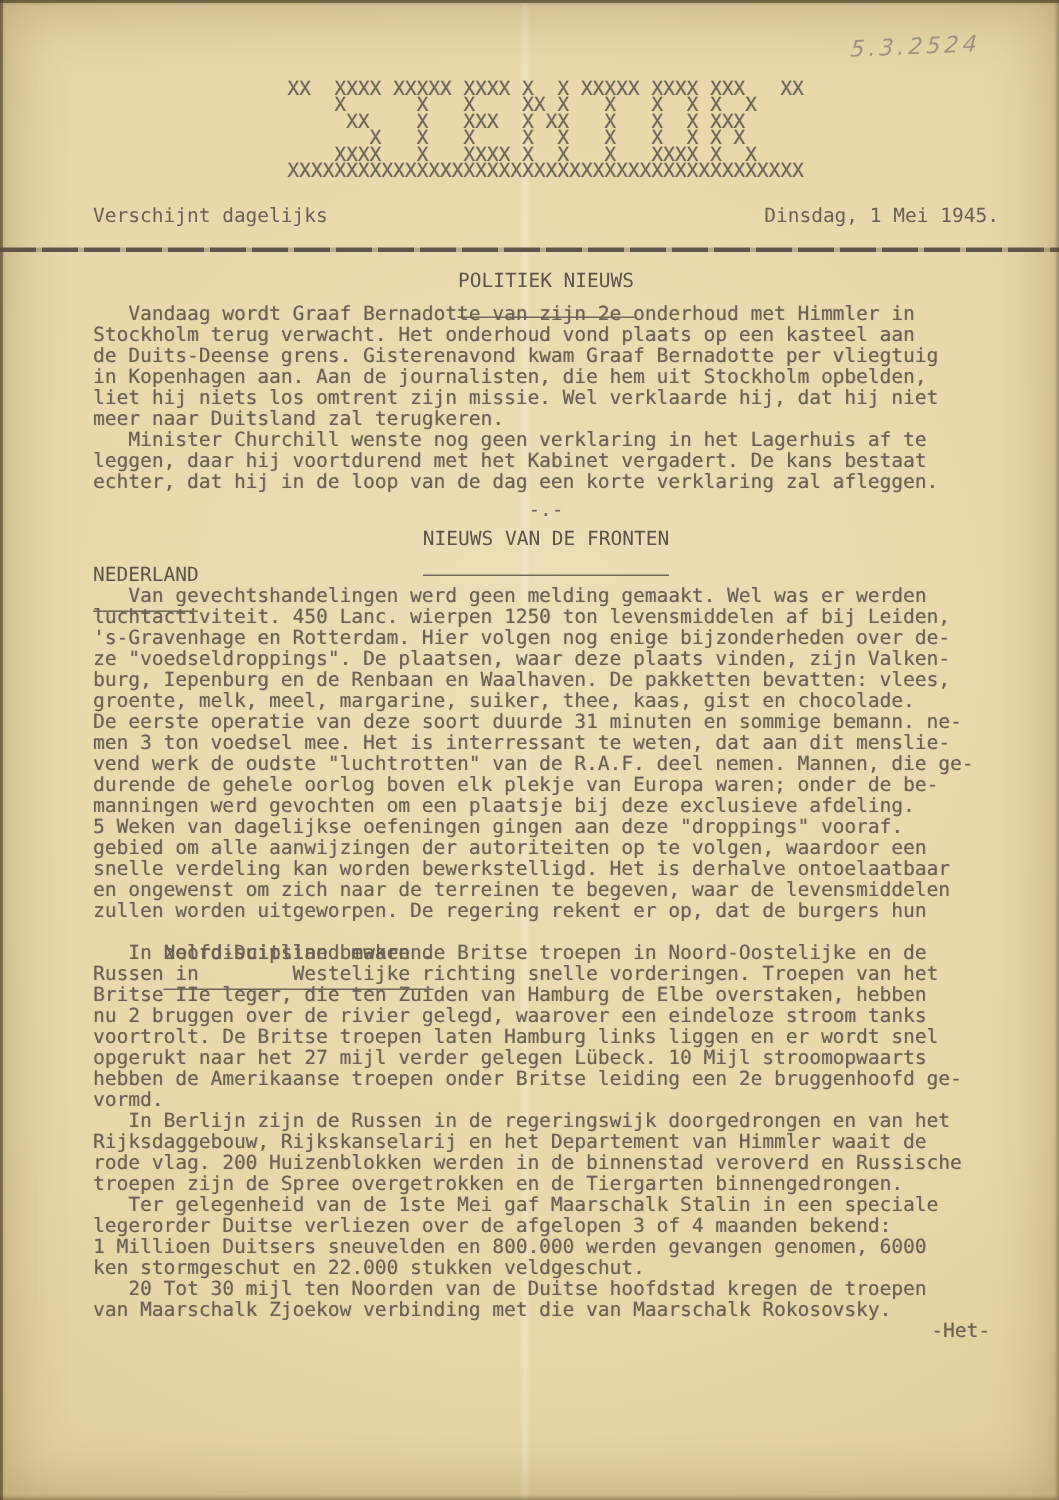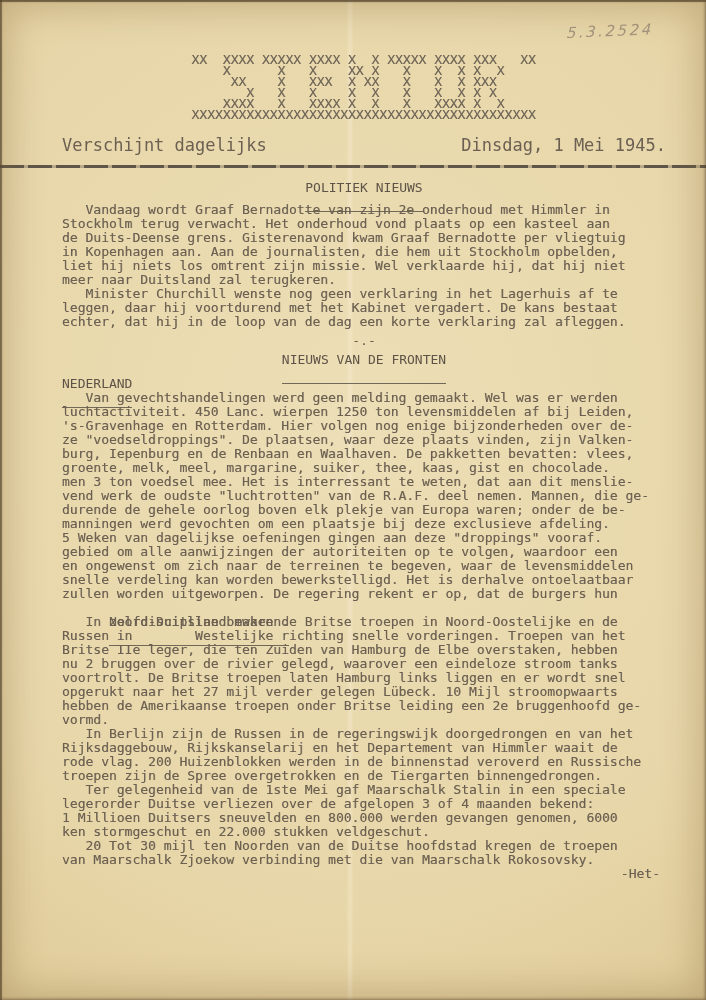--- a/index.html
+++ b/index.html
@@ -24,21 +24,21 @@
   .annotation{
     position:absolute;top:22px;right:52px;
     font-family:"DejaVu Sans",sans-serif;font-style:italic;
     font-size:15px;letter-spacing:2.5px;color:#a3947e;
     transform:rotate(-2.5deg) skewX(-6deg);
   }
   .logo{margin:54px auto 0;width:345px;color:#6f6557;
         text-shadow:0.4px 0.4px 0.6px rgba(100,88,70,0.55);}
   .logo .tline{font-size:13px;height:11px;line-height:11px;letter-spacing:0;}
   .pub-row{display:flex;justify-content:space-between;margin-top:18px;
-           font-size:17px;line-height:14px;}
+           font-size:13px;line-height:14px;}
   .rule{height:3px;margin:13px -40px 0 -62px;
         background:repeating-linear-gradient(90deg,#5f5549 0 24px,rgba(95,85,73,0.35) 24px 28px);}
   .h-center{text-align:center;font-size:13px;line-height:14px;color:#5d5347;}
   .h1{margin-top:13px;}
   .h2{margin-top:6px;}
   .subhead{font-size:13px;line-height:14px;color:#5d5347;margin-top:0;}
   .subhead-nl{margin-top:10px;}
   .u{border-bottom:1.4px solid rgba(93,83,71,0.85);padding-bottom:16px;margin-top:14px;}
   .para{margin-top:8px;}
   .para0{margin-top:0;}
@@ -100,32 +100,33 @@
       <span class="u">NEDERLAND</span>
     </div>
 
     <div class="para para0">
         <div class="tline">   Van gevechtshandelingen werd geen melding gemaakt. Wel was er werden</div>
         <div class="tline">luchtactiviteit. 450 Lanc. wierpen 1250 ton levensmiddelen af bij Leiden,</div>
         <div class="tline">'s-Gravenhage en Rotterdam. Hier volgen nog enige bijzonderheden over de-</div>
         <div class="tline">ze "voedseldroppings". De plaatsen, waar deze plaats vinden, zijn Valken-</div>
         <div class="tline">burg, Iepenburg en de Renbaan en Waalhaven. De pakketten bevatten: vlees,</div>
         <div class="tline">groente, melk, meel, margarine, suiker, thee, kaas, gist en chocolade.</div>
+        <div class="tline">De eerste operatie van deze soort duurde 31 minuten en sommige bemann. ne-</div>
         <div class="tline">men 3 ton voedsel mee. Het is interressant te weten, dat aan dit menslie-</div>
         <div class="tline">vend werk de oudste "luchtrotten" van de R.A.F. deel nemen. Mannen, die ge-</div>
         <div class="tline">durende de gehele oorlog boven elk plekje van Europa waren; onder de be-</div>
         <div class="tline">manningen werd gevochten om een plaatsje bij deze exclusieve afdeling.</div>
         <div class="tline">5 Weken van dagelijkse oefeningen gingen aan deze "droppings" vooraf.</div>
       </div>
 
 
     <div class="para para0">
         <div class="tline">gebied om alle aanwijzingen der autoriteiten op te volgen, waardoor een</div>
+        <div class="tline">snelle verdeling kan worden bewerkstelligd. Het is derhalve ontoelaatbaar</div>
         <div class="tline">en ongewenst om zich naar de terreinen te begeven, waar de levensmiddelen</div>
-        <div class="tline">snelle verdeling kan worden bewerkstelligd. Het is derhalve ontoelaatbaar</div>
         <div class="tline">zullen worden uitgeworpen. De regering rekent er op, dat de burgers hun</div>
       </div>
 
     <div class="tline">
       <span class="u">zelfdiscipline bewaren.</span>
     </div>
 
 
     <div class="para para0">
         <div class="tline">   In Noord-Duitsland maken de Britse troepen in Noord-Oostelijke en de</div>

